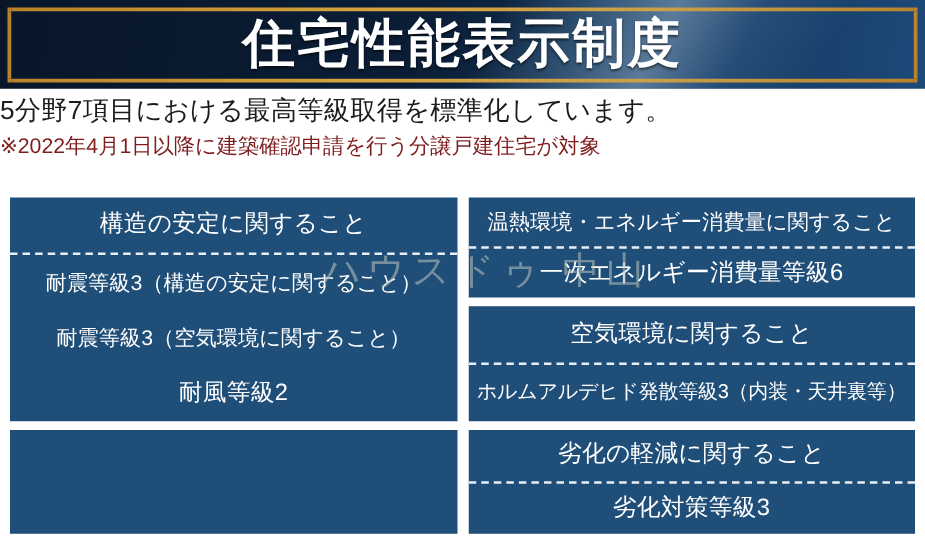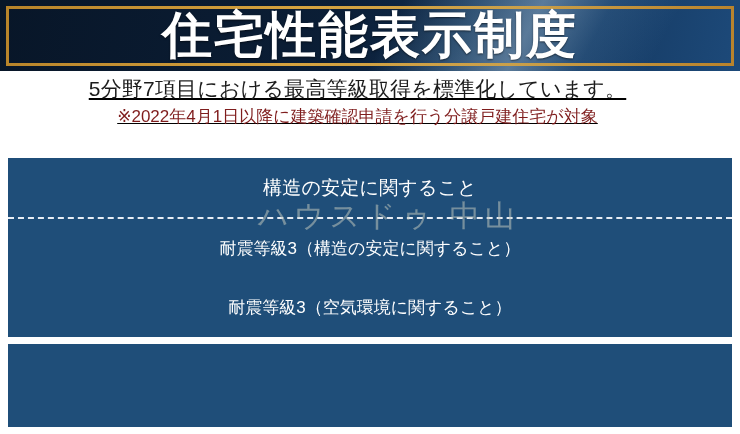--- a/index.html
+++ b/index.html
@@ -41,37 +41,35 @@
     bottom: 5px;
     border: 3px solid;
     border-image: linear-gradient(100deg, #b8842a 0%, #d6a33f 40%, #caa04a 70%, #b9832c 100%) 1;
     box-sizing: border-box;
     display: flex;
     align-items: center;
     justify-content: center;
   }
   .banner-title {
     color: #ffffff;
-    font-size: 50px;
+    font-size: 42px;
     font-weight: bold;
     letter-spacing: 2px;
     line-height: 1;
     text-shadow: 0 1px 2px rgba(0,0,0,0.55);
     white-space: nowrap;
     transform: translateY(-1px);
   }
 
   
   .subtitle-wrap {
     position: absolute;
     left: 0;
     top: 74px;
     width: 715px;
-    text-align: center;
-    text-decoration: underline;
   }
   .subtitle-line1 {
     color: #1c1c1c;
     font-size: 21px;
     font-weight: 500;
     line-height: 30px;
     letter-spacing: 0.2px;
     white-space: nowrap;
   }
   .subtitle-line2 {
@@ -183,22 +181,41 @@
 <div class="watermark">ハウスドゥ 中山</div>
 
 <div class="grid">
 
   <div class="column col-left">
 
     <div class="block block-a">
       <div class="cell head">構造の安定に関すること</div>
       <div class="cell sm">耐震等級3（構造の安定に関すること）</div>
       <div class="cell sm">耐震等級3（空気環境に関すること）</div>
+      <div class="cell">耐風等級2</div>
     </div>
 
     <div class="block block-b">
     </div>
 
   </div>
 
+  <div class="column col-right">
+
+    <div class="block block-a">
+      <div class="cell head sm">温熱環境・エネルギー消費量に関すること</div>
+      <div class="cell">一次エネルギー消費量等級6</div>
+    </div>
+
+    <div class="block block-b">
+      <div class="cell head">空気環境に関すること</div>
+      <div class="cell xs">ホルムアルデヒド発散等級3（内装・天井裏等）</div>
+    </div>
+
+    <div class="block block-c">
+      <div class="cell head">劣化の軽減に関すること</div>
+      <div class="cell">劣化対策等級3</div>
+    </div>
+
+  </div>
 </div>
 
 <div class="bottom-strip"></div>
 
 </body></html>

